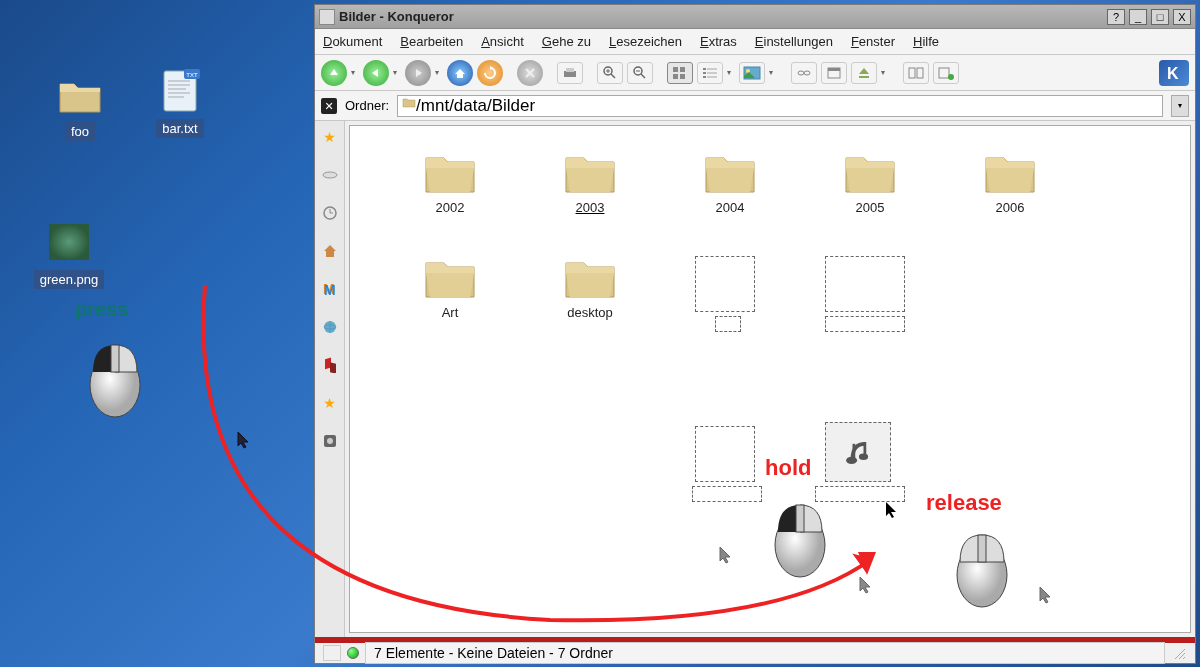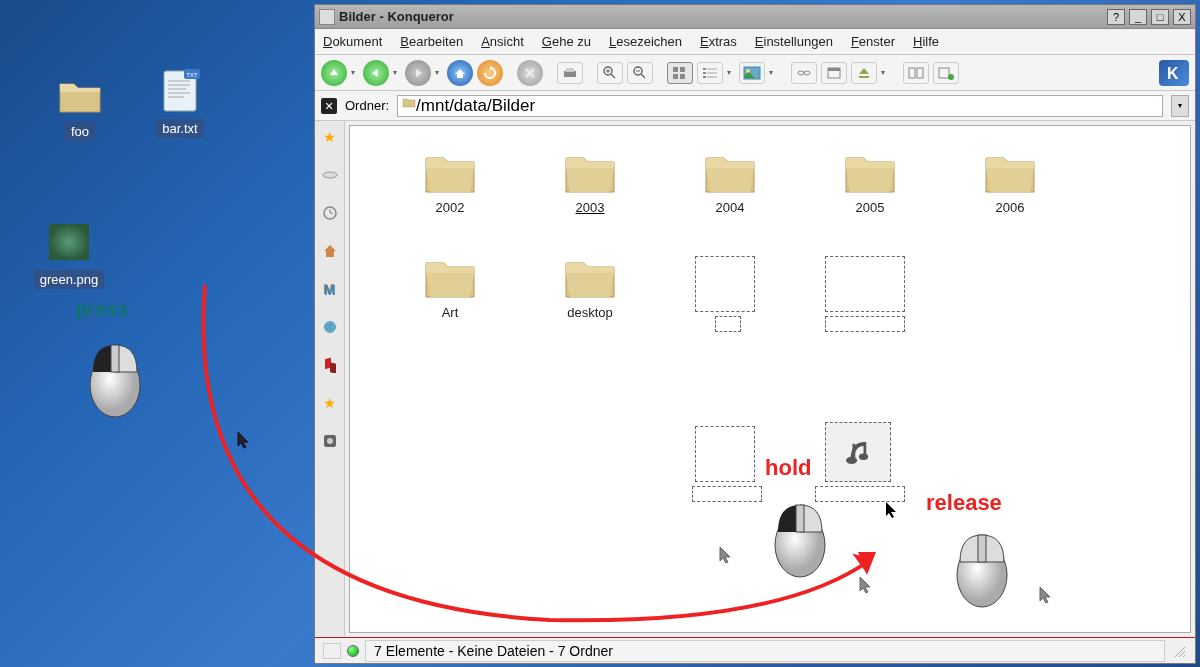--- a/index.html
+++ b/index.html
@@ -205,21 +205,21 @@
 .folder-item .flabel { font-size: 13px; color: #222; margin-top: 4px; }
 
 .placeholder {
   position: absolute;
   border: 1px dashed #666;
 }
 
 .statusbar {
   height: 26px;
   background: #f0f0f0;
-  border-top: 1px solid #b91c1c;
+  border-top: 6px solid #b91c1c;
   display: flex;
   align-items: center;
   padding: 0 8px;
   gap: 6px;
 }
 .statusbar .status-led {
   width: 12px; height: 12px;
   border-radius: 50%;
   background: radial-gradient(circle at 30% 30%, #8f8, #0a0);
   border: 1px solid #666;

